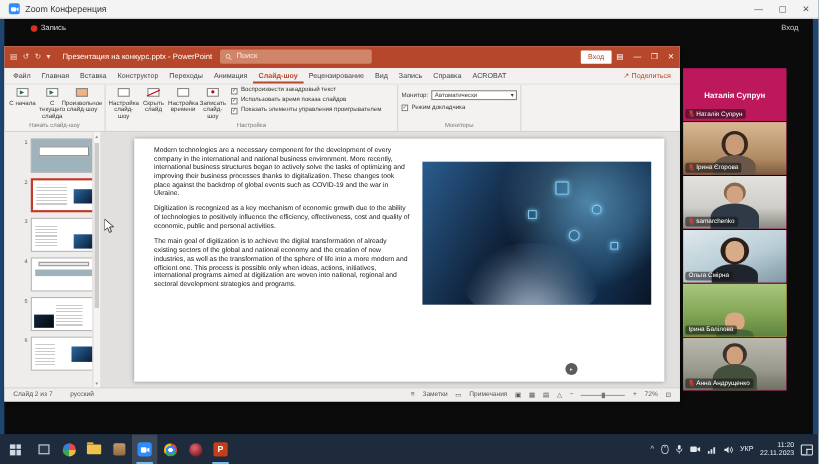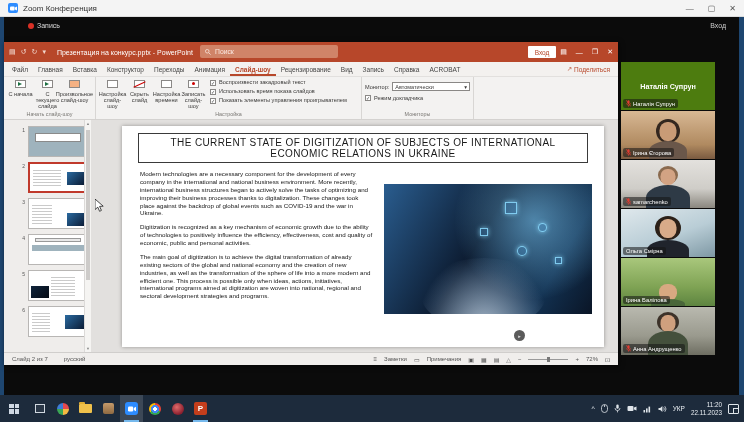--- a/index.html
+++ b/index.html
@@ -87,21 +87,21 @@
   .hand{position:absolute;left:18%;bottom:-12%;width:60%;height:55%;background:radial-gradient(ellipse at 50% 100%,rgba(210,225,240,.8),rgba(120,150,180,.25) 60%,transparent 75%);border-radius:50%}
   .slide-dot{position:absolute;left:392px;top:204px;width:11px;height:11px;border-radius:50%;background:#4a4a4a;opacity:.9;display:flex;align-items:center;justify-content:center;color:#ddd;font-size:5px}
 
   .ppt-status{height:13px;background:#f0eeec;border-top:1px solid #d0cecc;display:flex;align-items:center;gap:16px;padding:0 8px;font-size:6px;color:#555}
   .status-right{margin-left:auto;display:flex;align-items:center;gap:7px}
   .sl-track{width:40px;height:1px;background:#9a9a9a;position:relative}
   .sl-thumb{position:absolute;left:46%;top:-2px;width:3px;height:5px;background:#777}
 
   
   .participants{position:absolute;left:621px;top:45px;width:94px}
-  .tile{position:relative;height:48px;margin-bottom:1px;background:#4d7c0f;overflow:hidden}
+  .tile{position:relative;height:48px;margin-bottom:1px;background:#be185d;overflow:hidden}
   .tile.active{outline:2px solid #c3d632;outline-offset:-2px}
   .center-name{position:absolute;inset:0;display:flex;align-items:center;justify-content:center;color:#fff;font-size:7.2px;font-weight:bold}
   .plabel{position:absolute;left:2px;bottom:2px;display:flex;align-items:center;gap:2px;background:rgba(20,20,20,.55);color:#fff;font-size:5.8px;padding:1px 3px;border-radius:2px;white-space:nowrap;max-width:89px;overflow:hidden}
   .pv{position:absolute;inset:0}
   .v2{background:linear-gradient(180deg,#d8b894 0%,#b08a60 70%,#7a5a40 100%)}
   .v3{background:linear-gradient(180deg,#e3e1dd 0%,#cfcdc8 60%,#8a877f 100%)}
   .v4{background:linear-gradient(160deg,#dfe8ec 0%,#b9cdd6 55%,#7e98a4 100%)}
   .v5{background:linear-gradient(180deg,#a9c77c 0%,#7fa354 60%,#5d8440 100%)}
   .v6{background:linear-gradient(180deg,#b9b9af 0%,#9a9a8e 60%,#6e6e62 100%)}
   .ph{position:absolute;left:50%;transform:translateX(-50%);border-radius:50%}
@@ -351,21 +351,20 @@
           </div>
           <div class="vscroll">
             <span class="up">▲</span>
             <span class="sthumb"></span>
             <span class="down">▼</span>
           </div>
         </div>
 
         <div class="slide-area">
           <div class="slide">
-            <div class="slide-title">THE CURRENT STATE OF DIGITIZATION OF SUBJECTS OF INTERNATIONAL ECONOMIC RELATIONS IN UKRAINE</div>
             <div class="slide-body">
               <div class="slide-text">
                 <p>Modern technologies are a necessary component for the development of every company in the international and national business environment. More recently, international business structures began to actively solve the tasks of optimizing and improving their business processes thanks to digitalization. These changes took place against the backdrop of global events such as COVID-19 and the war in Ukraine.</p>
                 <p>Digitization is recognized as a key mechanism of economic growth due to the ability of technologies to positively influence the efficiency, effectiveness, cost and quality of economic, public and personal activities.</p>
                 <p>The main goal of digitization is to achieve the digital transformation of already existing sectors of the global and national economy and the creation of new industries, as well as the transformation of the sphere of life into a more modern and efficient one. This process is possible only when ideas, actions, initiatives, international programs aimed at digitization are woven into national, regional and sectoral development strategies and programs.</p>
               </div>
               <div class="slide-img">
                 <span class="hand"></span>
                 <span class="g g1"></span>
                   <span class="g g2"></span>

